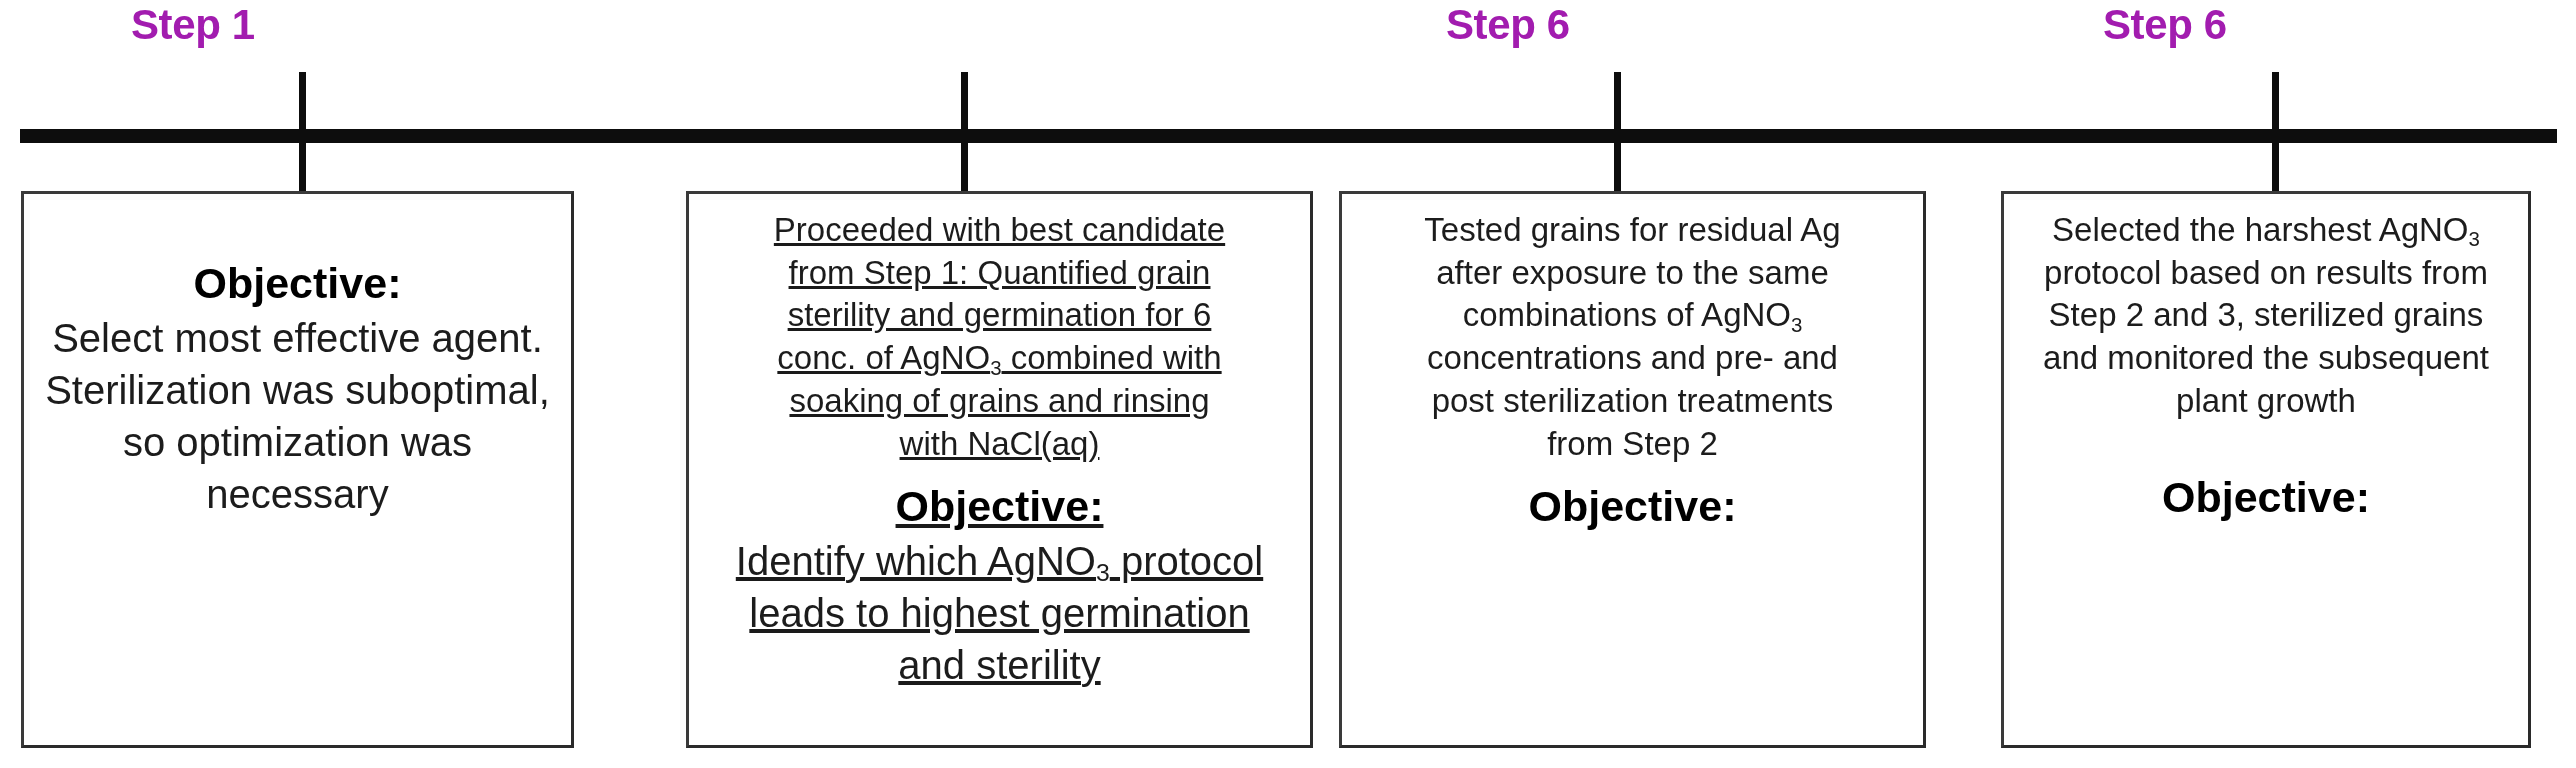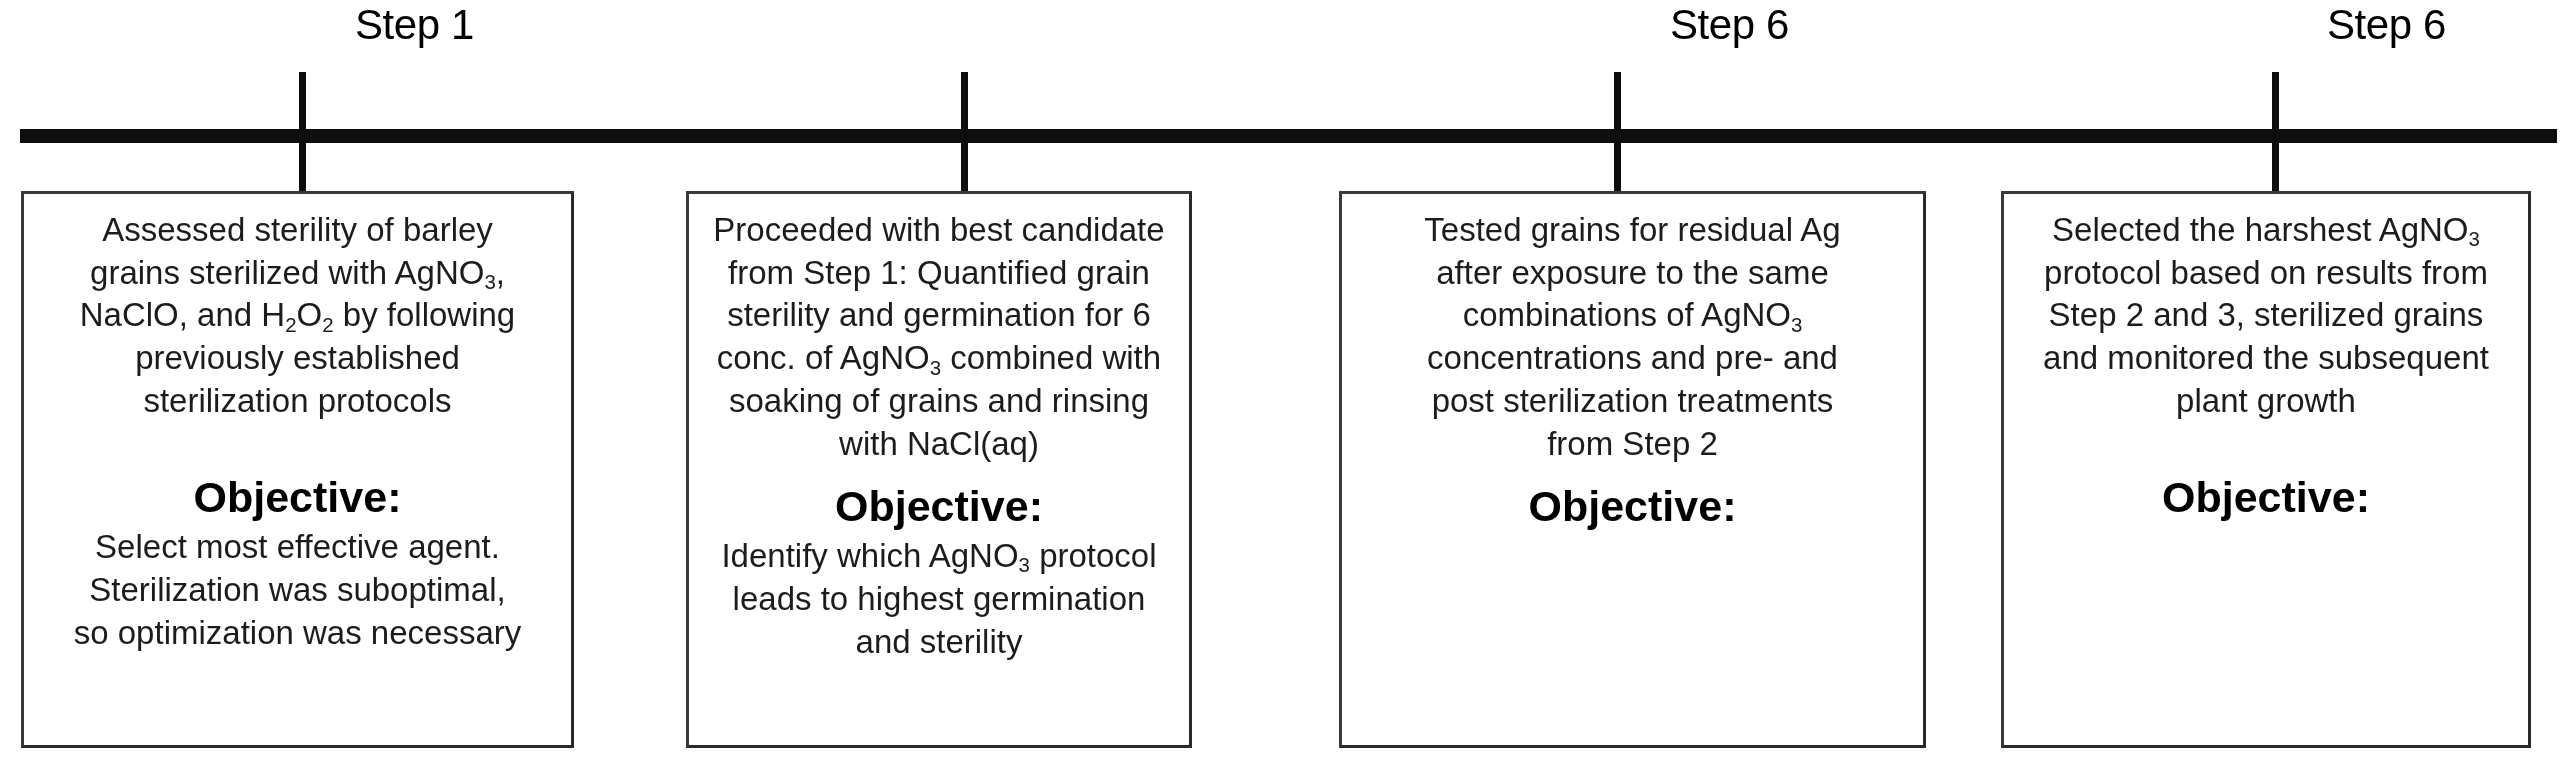--- a/index.html
+++ b/index.html
@@ -38,25 +38,25 @@
     width: 7.3px;
     height: 124px;
     background: #0d0d0d;
   }
 
   
   .step-heading {
     position: absolute;
     top: 3.3px;
     width: 343px;
-    text-align: right;
+    text-align: left;
     font-size: 42px;
-    font-weight: normal;
+    font-weight: bold;
     letter-spacing: -0.4px;
-    color: #000000;
+    color: #a21caf;
     line-height: 1.05;
     white-space: nowrap;
   }
 
   
   .step-box {
     position: absolute;
     top: 191px;
     height: 557px;
     box-sizing: border-box;
@@ -86,21 +86,21 @@
   .objective-label {
     font-size: 43px;
     line-height: 1.30;
     font-weight: bold;
     text-align: center;
     color: #000000;
     width: 100%;
   }
 
   .objective-text {
-    font-size: 33px;
+    font-size: 40px;
     line-height: 1.30;
     text-align: center;
     color: #1c1c1c;
     width: 100%;
   }
 
   sub {
     font-size: 0.62em;
     line-height: 0;
     vertical-align: baseline;
@@ -118,37 +118,30 @@
   <div class="step-heading" style="left:2103px;">Step 6</div>
 
   <div class="step-connector" style="left:299px;"></div>
   <div class="step-connector" style="left:961px;"></div>
   <div class="step-connector" style="left:1614px;"></div>
   <div class="step-connector" style="left:2272px;"></div>
 
   <div class="timeline-axis"></div>
 
   <div class="step-box" style="left:21px; width:553px;">
-    <div class="box-body">
-      Assessed sterility of barley<br>
-      grains sterilized with AgNO<sub>3</sub>,<br>
-      NaClO, and H<sub>2</sub>O<sub>2</sub> by following<br>
-      previously established<br>
-      sterilization protocols
-    </div>
     <div class="box-spacer"></div>
     <div class="objective-label">Objective:</div>
     <div class="objective-text">
       Select most effective agent.<br>
       Sterilization was suboptimal,<br>
       so optimization was necessary
     </div>
   </div>
 
-  <div class="step-box" style="left:686px; width:506px;">
+  <div class="step-box" style="left:686px; width:627px;text-decoration:underline;">
     <div class="box-body">
       Proceeded with best candidate<br>
       from Step 1: Quantified grain<br>
       sterility and germination for 6<br>
       conc. of AgNO<sub>3</sub> combined with<br>
       soaking of grains and rinsing<br>
       with NaCl(aq)
     </div>
     <div class="box-spacer" style="height:13px;"></div>
     <div class="objective-label">Objective:</div>

